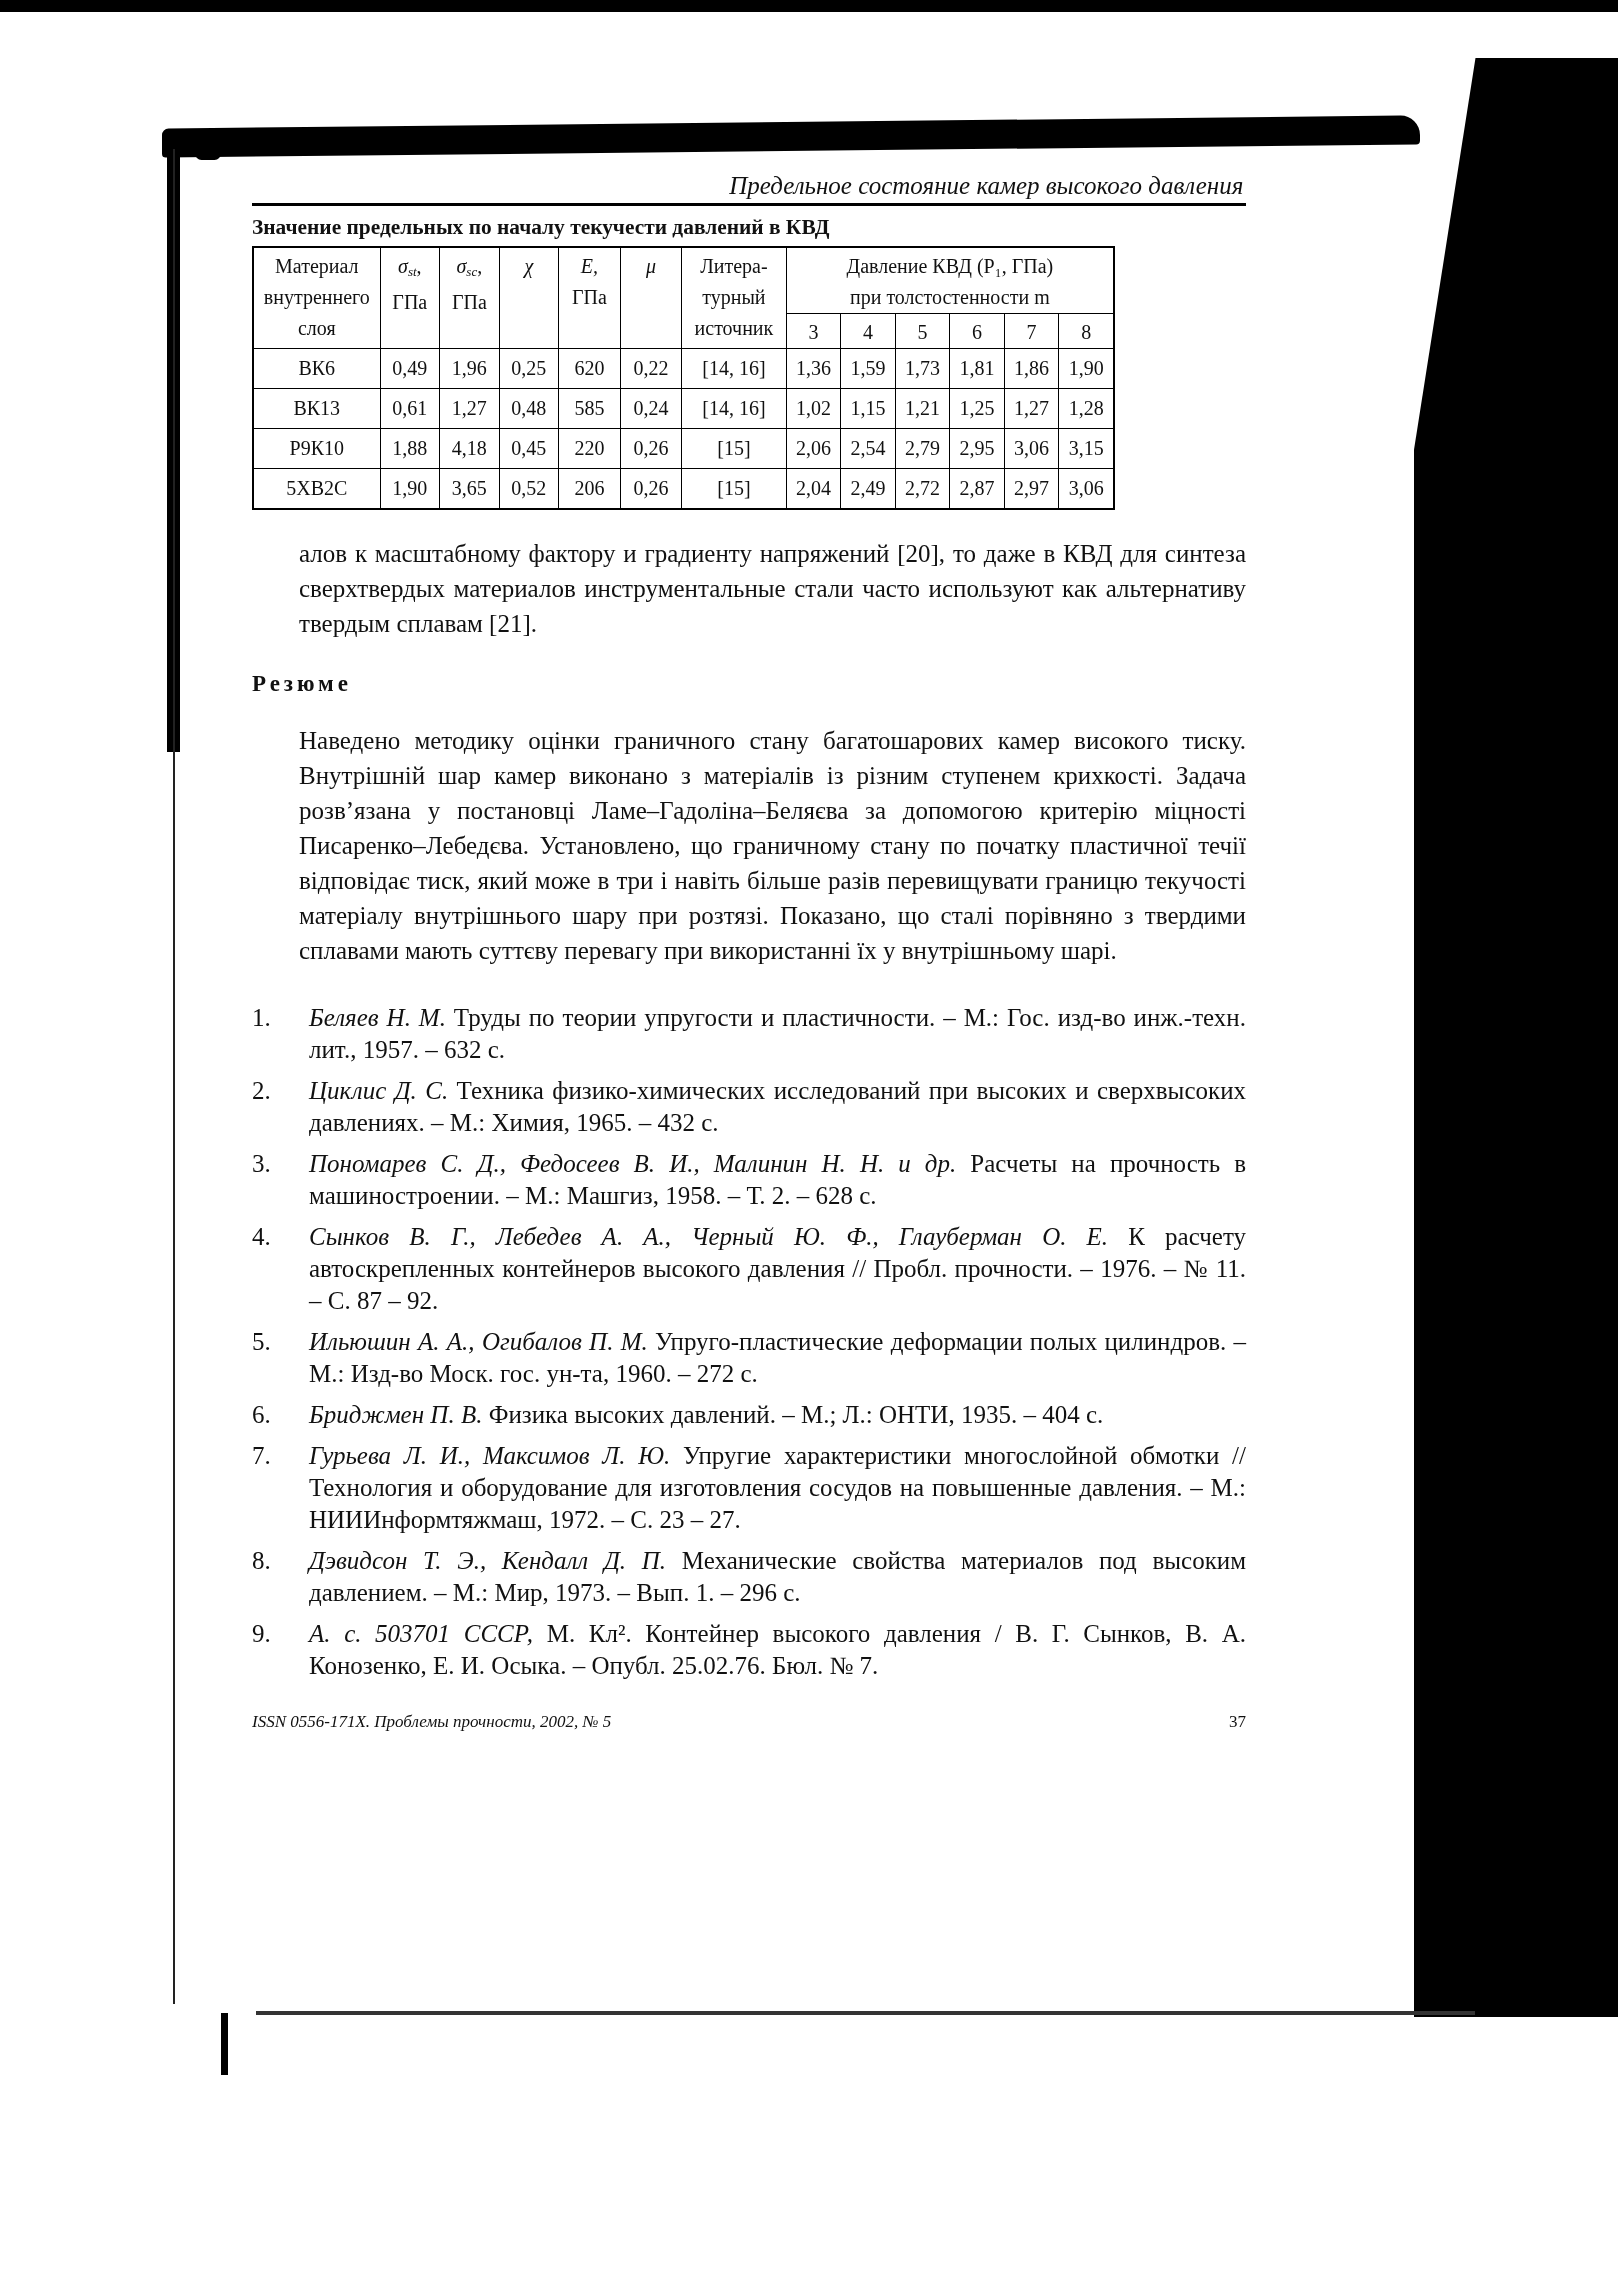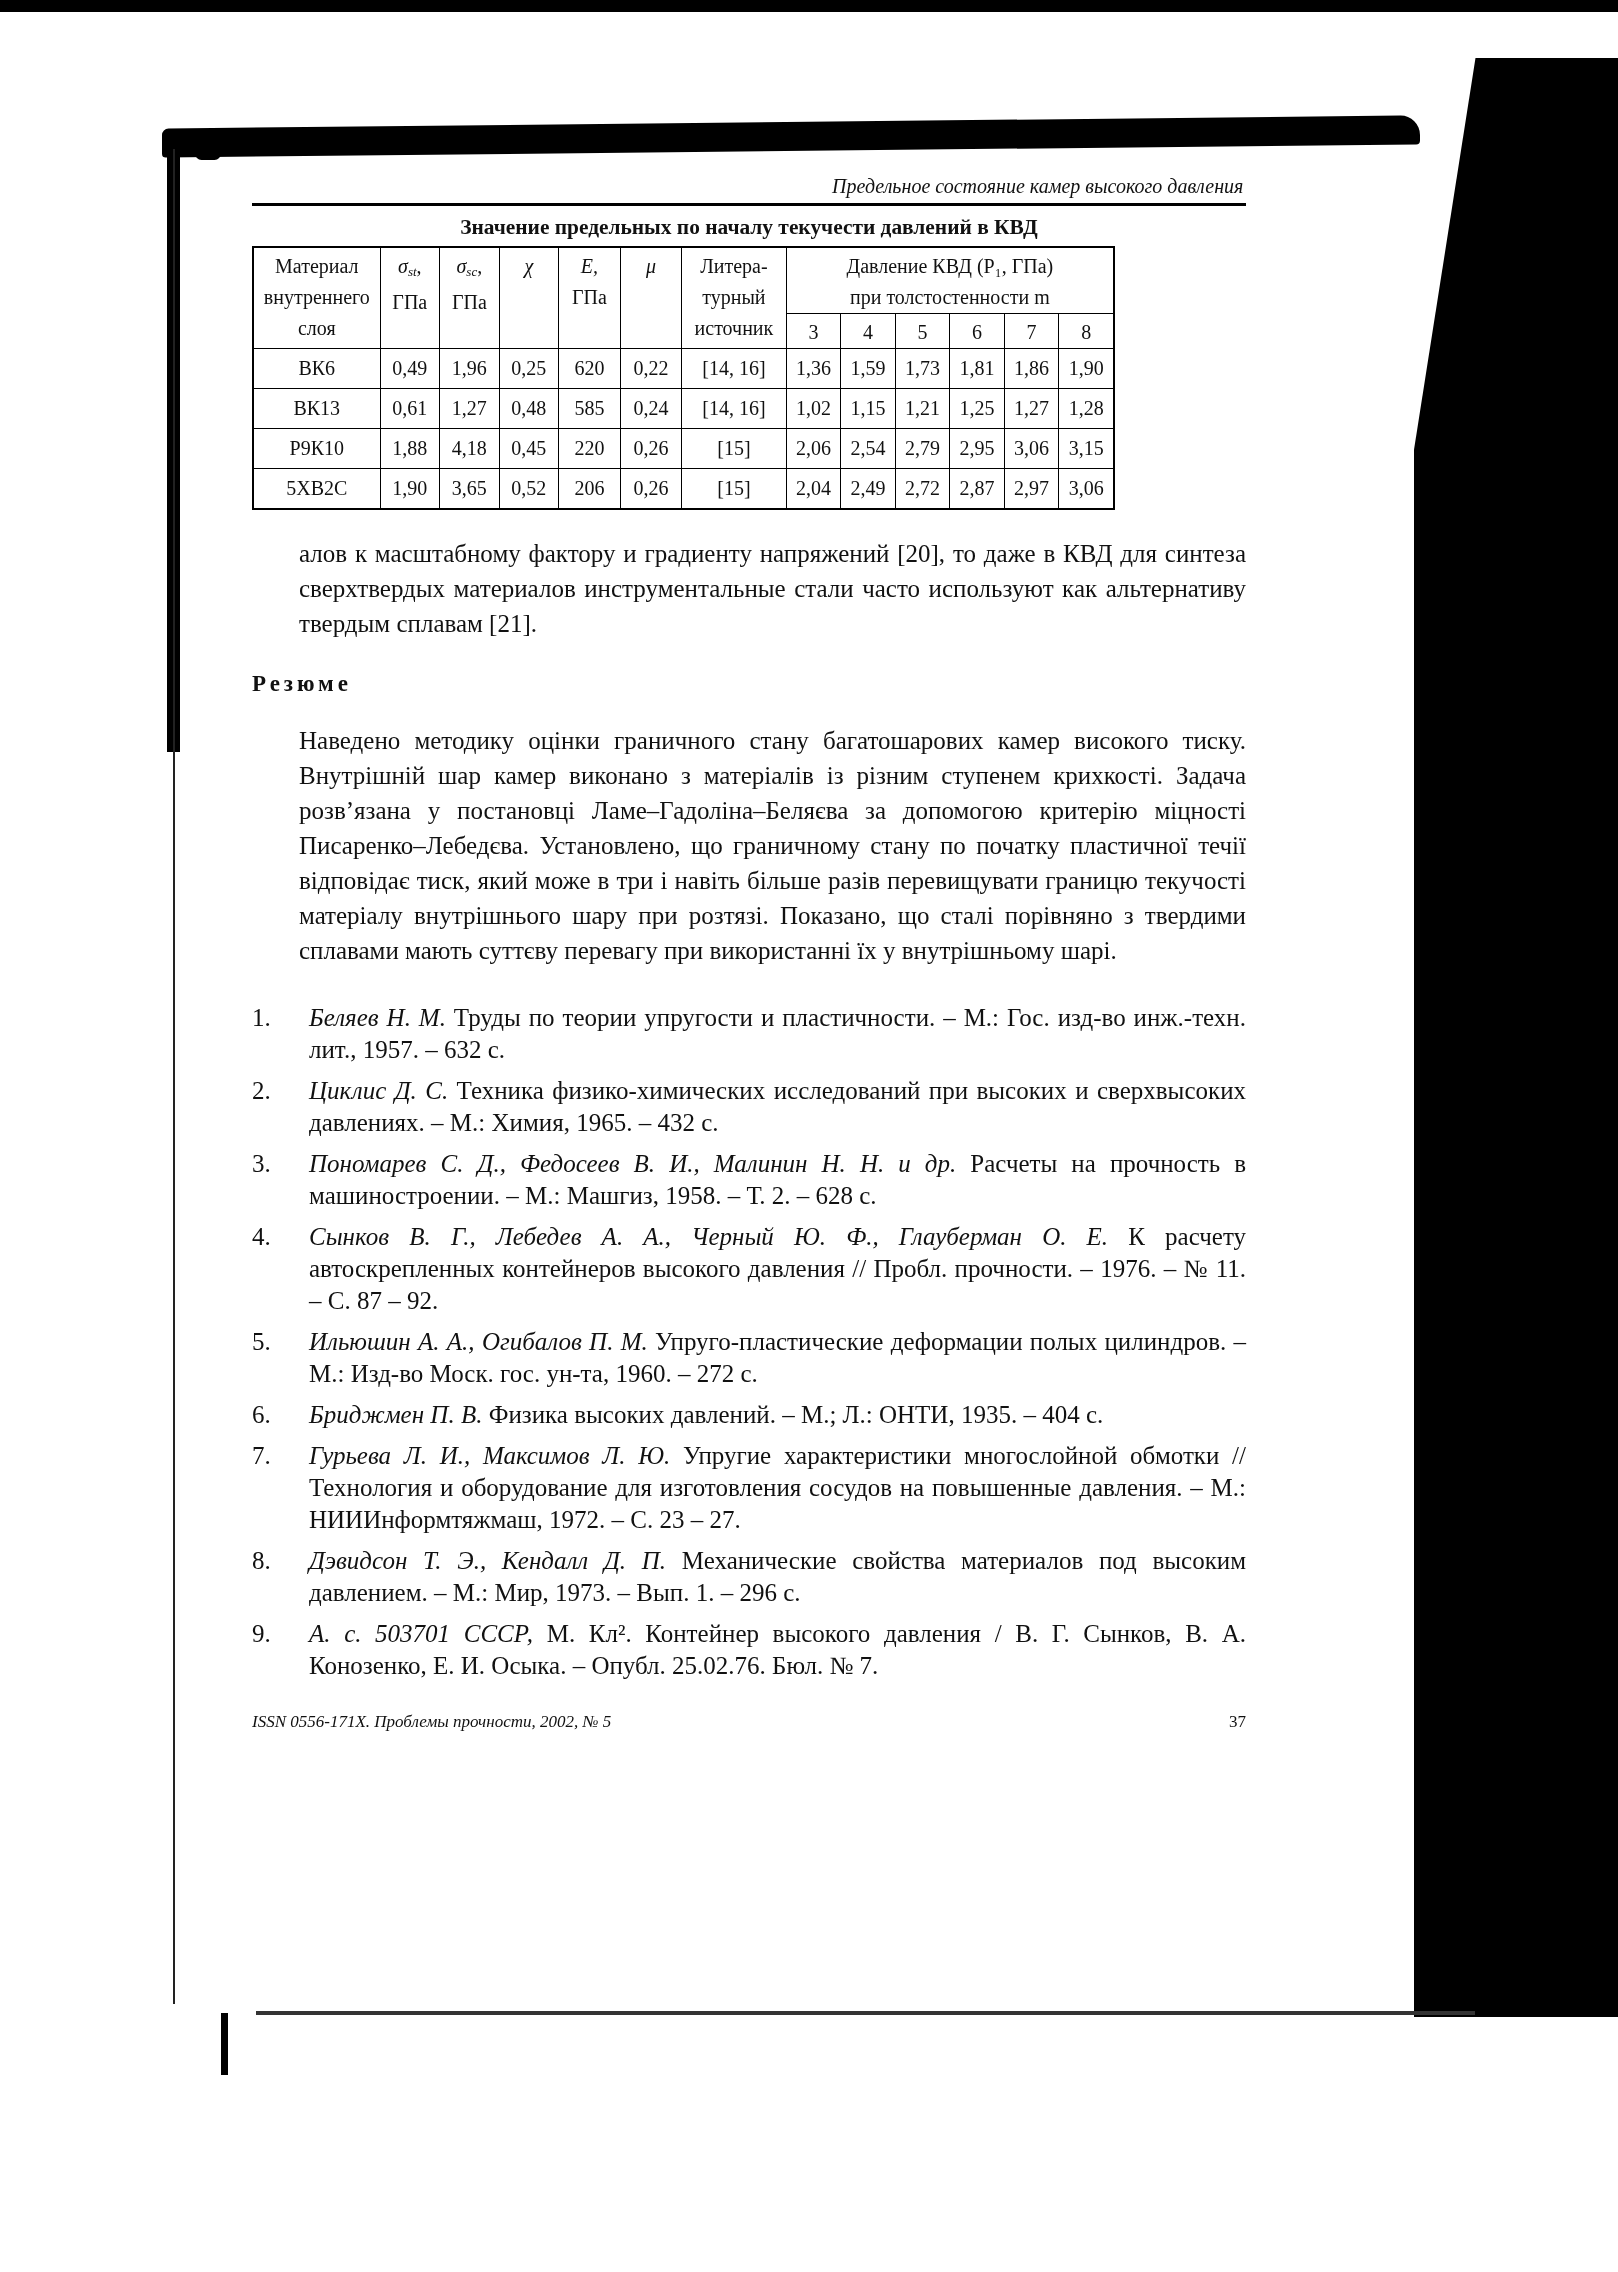--- a/index.html
+++ b/index.html
@@ -13,23 +13,23 @@
   .scan-top-bar { position: absolute; left: 162px; top: 122px; width: 1258px; height: 28.5px; background: #000; border-radius: 6.5px 19.5px 3.9px 3.9px; transform: skewY(-0.6deg); }
   .scan-top-nub { position: absolute; left: 195px; top: 148px; width: 26px; height: 11.7px; background: #000; border-radius: 0 0 6.5px 6.5px; }
   .scan-left-edge { position: absolute; left: 167px; top: 149px; width: 13px; height: 603px; background: #000; }
   .scan-left-line { position: absolute; left: 173px; top: 149px; width: 1.9px; height: 1855px; background: #222; }
   .scan-right-shadow { position: absolute; left: 1414px; top: 58px; width: 205px; height: 1959px; background: #000;
     clip-path: polygon(30% 0, 100% 0, 100% 100%, 0 100%, 0 20%); }
   .scan-bottom-line { position: absolute; left: 256px; top: 2011px; width: 1219px; height: 3.9px; background: #333; }
   .scan-bottom-tick { position: absolute; left: 221px; top: 2013px; width: 6.5px; height: 62px; background: #000; }
 
   .page { position: absolute; left: 252px; top: 170px; width: 994px; }
-  .running-head { text-align: right; font-style: italic; font-size: 20px; padding-right: 2.6px; line-height: 32px; }
+  .running-head { text-align: right; font-style: italic; font-size: 25px; padding-right: 2.6px; line-height: 32px; }
   .head-rule { height: 2.6px; background: #000; margin-top: 1.3px; }
-  .table-title { text-align: center; font-weight: bold; font-size: 21.4px; margin: 9px 0 6.5px; }
+  .table-title { text-align: left; font-weight: bold; font-size: 21.4px; margin: 9px 0 6.5px; }
 
   table.data { border-collapse: collapse; width: 863px; font-size: 20px; border: 2.6px solid #000; }
   table.data th, table.data td { border: 1.3px solid #000; text-align: center; font-weight: normal; padding: 0 1.3px; }
   table.data thead th { vertical-align: top; line-height: 31px; padding-top: 2.6px; }
   table.data td { height: 39px; }
   .sub { font-size: 13px; vertical-align: -2.6px; font-style: italic; }
   .it { font-style: italic; }
 
   .para { font-size: 25px; line-height: 35px; text-align: justify; text-align-last: left; margin-left: 47px; }
   .p1 { margin-top: 26px; }

